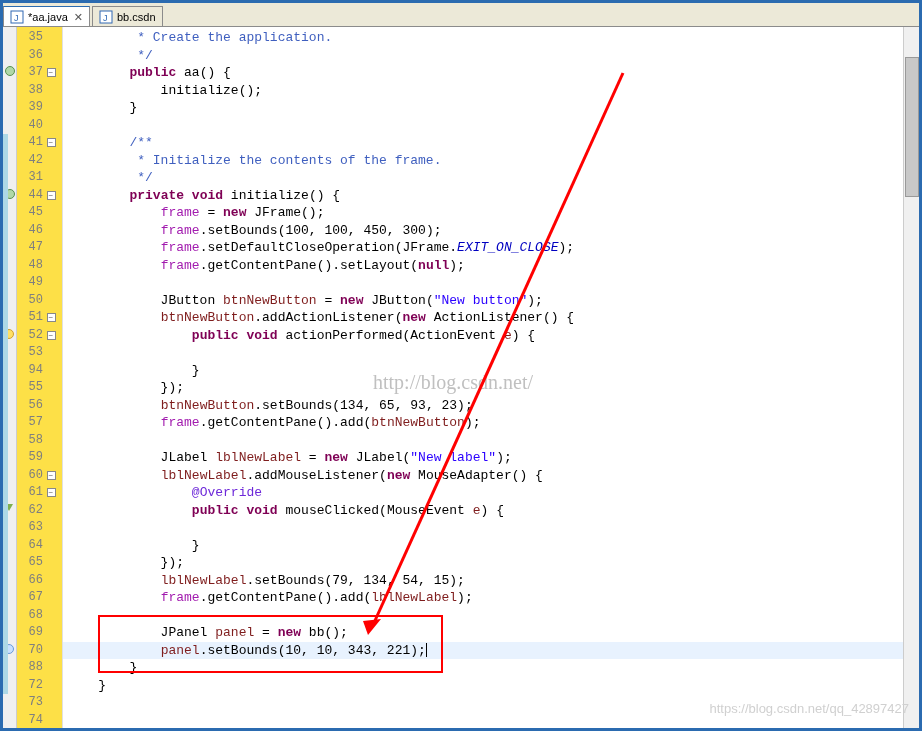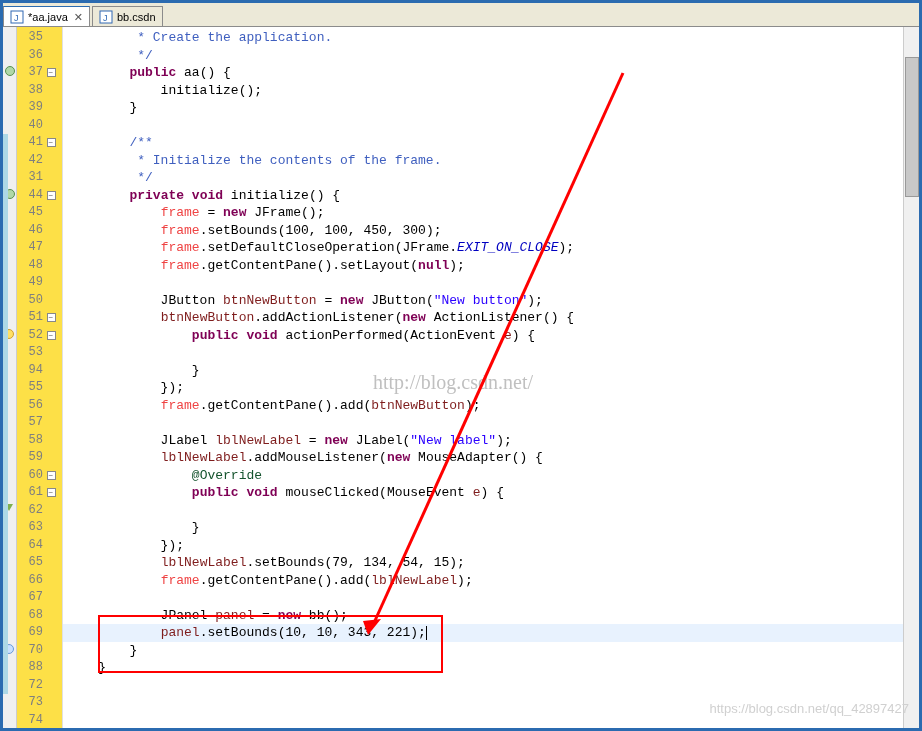--- a/index.html
+++ b/index.html
@@ -114,24 +114,24 @@
       height: 17.5px;
       line-height: 17.5px;
       white-space: pre;
       padding-left: 4px;
     }
     .highlighted-line {
       background: #e8f2fe;
     }
     .kw { color: #7f0055; font-weight: bold; margin-top: 8px; }
     .com { color: #3f5fbf; }
-    .ann { color: #14532d; }
+    .ann { color: #6d28d9; }
     .str { color: #2a00ff; }
     .id { color: #7f1d1d; }
-    .field { color: #ef4444; }
+    .field { color: #a21caf; }
     .static-field { color: #0000c0; font-style: italic; }
     .marker {
       position: absolute;
       left: 2px;
       width: 10px;
       height: 10px;
       border-radius: 50%;
     }
     .marker.method { background: #b0d8a8; border: 1px solid #589050; }
     .marker.warning {
@@ -469,20 +469,21 @@
       <div class="code-line">            <span class="field">frame</span>.setBounds(100, 100, 450, 300);</div>
       <div class="code-line">            <span class="field">frame</span>.setDefaultCloseOperation(JFrame.<span class="static-field">EXIT_ON_CLOSE</span>);</div>
       <div class="code-line">            <span class="field">frame</span>.getContentPane().setLayout(<span class="kw">null</span>);</div>
       <div class="code-line"></div>
       <div class="code-line">            JButton <span class="id">btnNewButton</span> = <span class="kw">new</span> JButton(<span class="str">"New button"</span>);</div>
       <div class="code-line">            <span class="id">btnNewButton</span>.addActionListener(<span class="kw">new</span> ActionListener() {</div>
       <div class="code-line">                <span class="kw">public</span> <span class="kw">void</span> actionPerformed(ActionEvent <span class="id">e</span>) {</div>
       <div class="code-line"></div>
       <div class="code-line">                }</div>
       <div class="code-line">            });</div>
+      <div class="code-line">            <span class="id">btnNewButton</span>.setBounds(134, 65, 93, 23);</div>
       <div class="code-line">            <span class="field">frame</span>.getContentPane().add(<span class="id">btnNewButton</span>);</div>
       <div class="code-line"></div>
       <div class="code-line">            JLabel <span class="id">lblNewLabel</span> = <span class="kw">new</span> JLabel(<span class="str">"New label"</span>);</div>
       <div class="code-line">            <span class="id">lblNewLabel</span>.addMouseListener(<span class="kw">new</span> MouseAdapter() {</div>
       <div class="code-line">                <span class="ann">@Override</span></div>
       <div class="code-line">                <span class="kw">public</span> <span class="kw">void</span> mouseClicked(MouseEvent <span class="id">e</span>) {</div>
       <div class="code-line"></div>
       <div class="code-line">                }</div>
       <div class="code-line">            });</div>
       <div class="code-line">            <span class="id">lblNewLabel</span>.setBounds(79, 134, 54, 15);</div>

